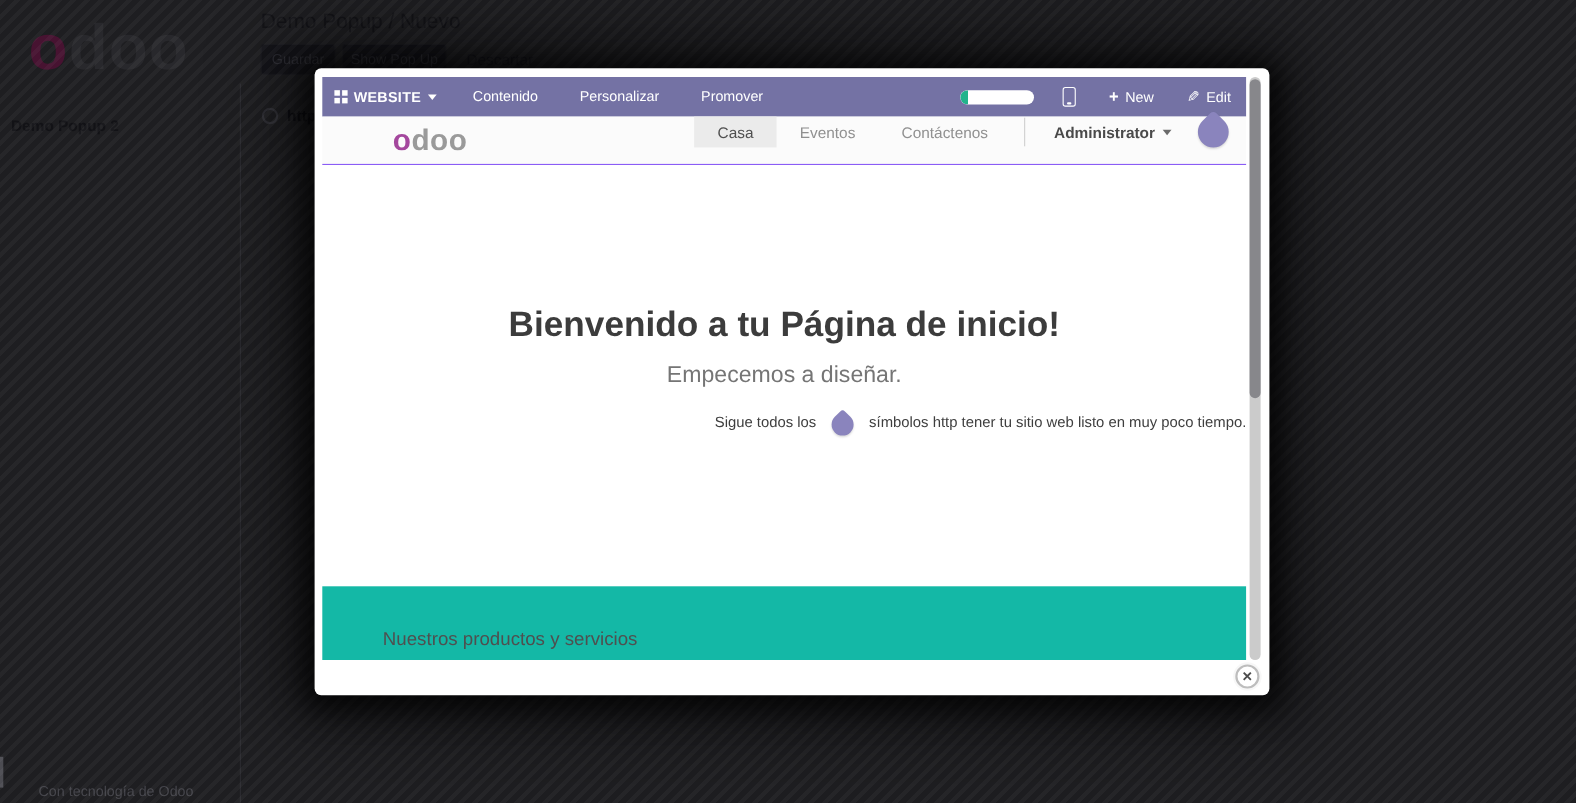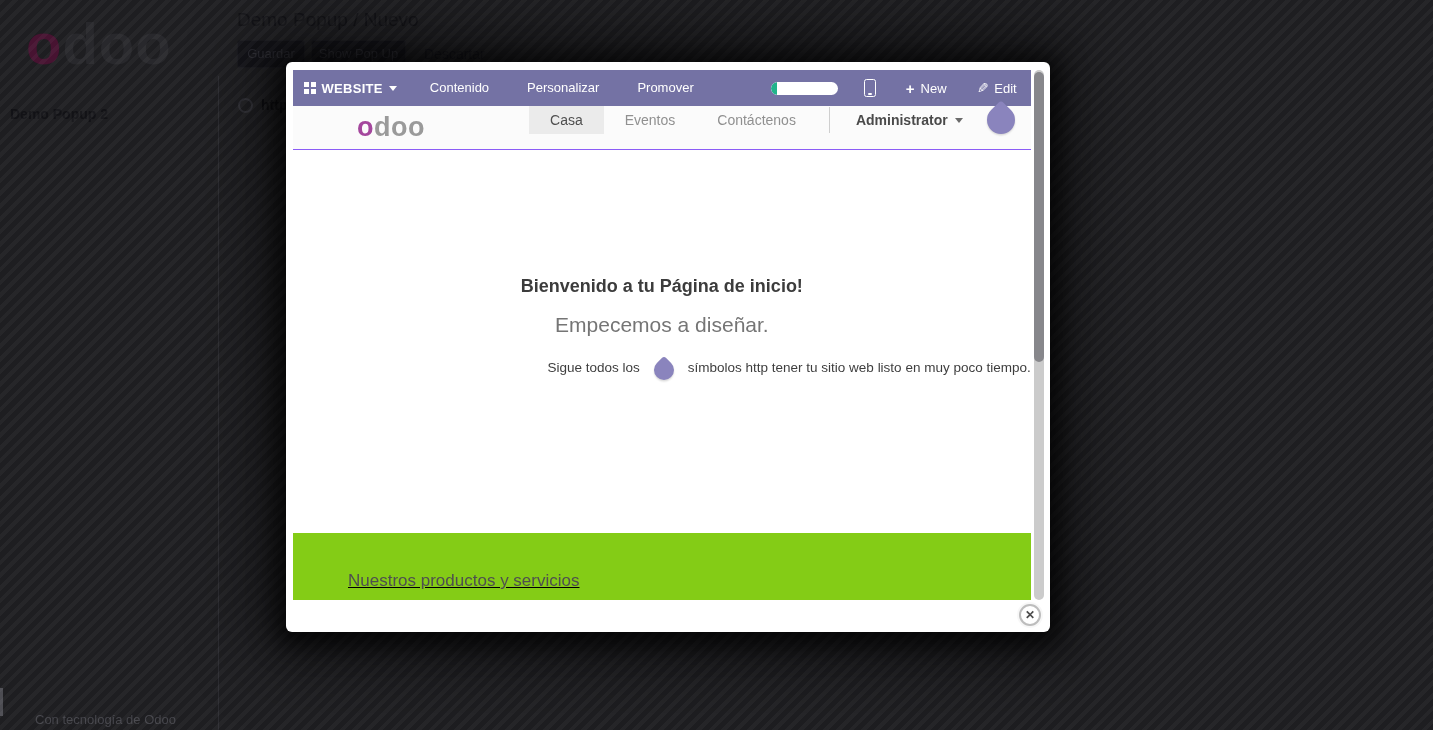--- a/index.html
+++ b/index.html
@@ -30,21 +30,21 @@
 
   
   .overlay-stripes {
     position:absolute; inset:0; z-index:2; pointer-events:none;
     background:repeating-linear-gradient(135deg,
       rgba(255,255,255,0.034) 0 4px, rgba(255,255,255,0) 4px 9px);
   }
 
   
   .modal {
-    position:absolute; z-index:3; left:286px; top:62px; width:764px; height:570px;
+    position:absolute; z-index:3; left:286px; top:62px; width:868px; height:570px;
     background:#ffffff; border-radius:6px;
     box-shadow:0 4px 26px 10px rgba(0,0,0,0.72), 0 0 70px 28px rgba(0,0,0,0.45);
   }
   .modal-body { position:absolute; left:7px; right:7px; top:8px; bottom:32px; display:flex; }
   .frame-col { width:840px; display:flex; flex-direction:column; }
 
   
   .wtoolbar { height:36px; background:#7472a4; color:#fff; display:flex; align-items:center; font-size:13px; flex:0 0 auto; }
   .brand { display:flex; align-items:center; gap:6px; margin:0 14px 0 11px; font-weight:bold; letter-spacing:0.3px; cursor:pointer; }
   .grid-icon { display:inline-grid; grid-template-columns:5px 5px; grid-auto-rows:5px; gap:1.5px; }
@@ -75,27 +75,27 @@
 
   .drop {
     background:#8a84bd; transform:rotate(45deg); display:inline-block;
     box-shadow:1px 1px 2px rgba(0,0,0,0.15);
   }
   .drop.big { width:28px; height:28px; border-radius:4px 50% 50% 50%; align-self:center; margin:0 16px 0 10px; cursor:pointer; }
   .drop.small { width:20px; height:20px; border-radius:3px 50% 50% 50%; margin:5px 6px 0 6px; }
 
   
   .site-main { height:383px; background:#fff; text-align:center; flex:0 0 auto; }
-  .hero-title { padding-top:126px; font-size:18px; color:#3c3c3c; font-weight:600; }
+  .hero-title { padding-top:126px; font-size:32px; color:#3c3c3c; font-weight:600; }
   .hero-title b { font-weight:800; }
   .hero-subtitle { margin-top:16px; font-size:21px; font-weight:400; color:#757575; }
   .hero-tip { margin-top:18px; display:flex; align-items:center; justify-content:flex-end; gap:8px; font-size:13.5px; color:#3e3e3e; }
 
   
-  .site-section { height:67px; background:#84cc16; flex:0 0 auto;text-decoration:underline; }
+  .site-section { height:67px; background:#14b8a6; flex:0 0 auto; }
   .section-heading { padding:38px 0 0 55px; font-size:17px; color:#4f4f4f; }
 
   
   .scroll-col { width:14px; position:relative; background:#fff; }
   .scroll-track { position:absolute; left:3px; top:0; bottom:0; width:10px; background:#cbcbcb; border-radius:5px; }
   .scroll-thumb { position:absolute; left:3px; top:2px; width:10px; height:290px; background:#87878b; border-radius:5px; cursor:grab; }
 
   
   .modal-footer { position:absolute; left:0; right:0; bottom:0; height:32px; }
   .close-btn {

